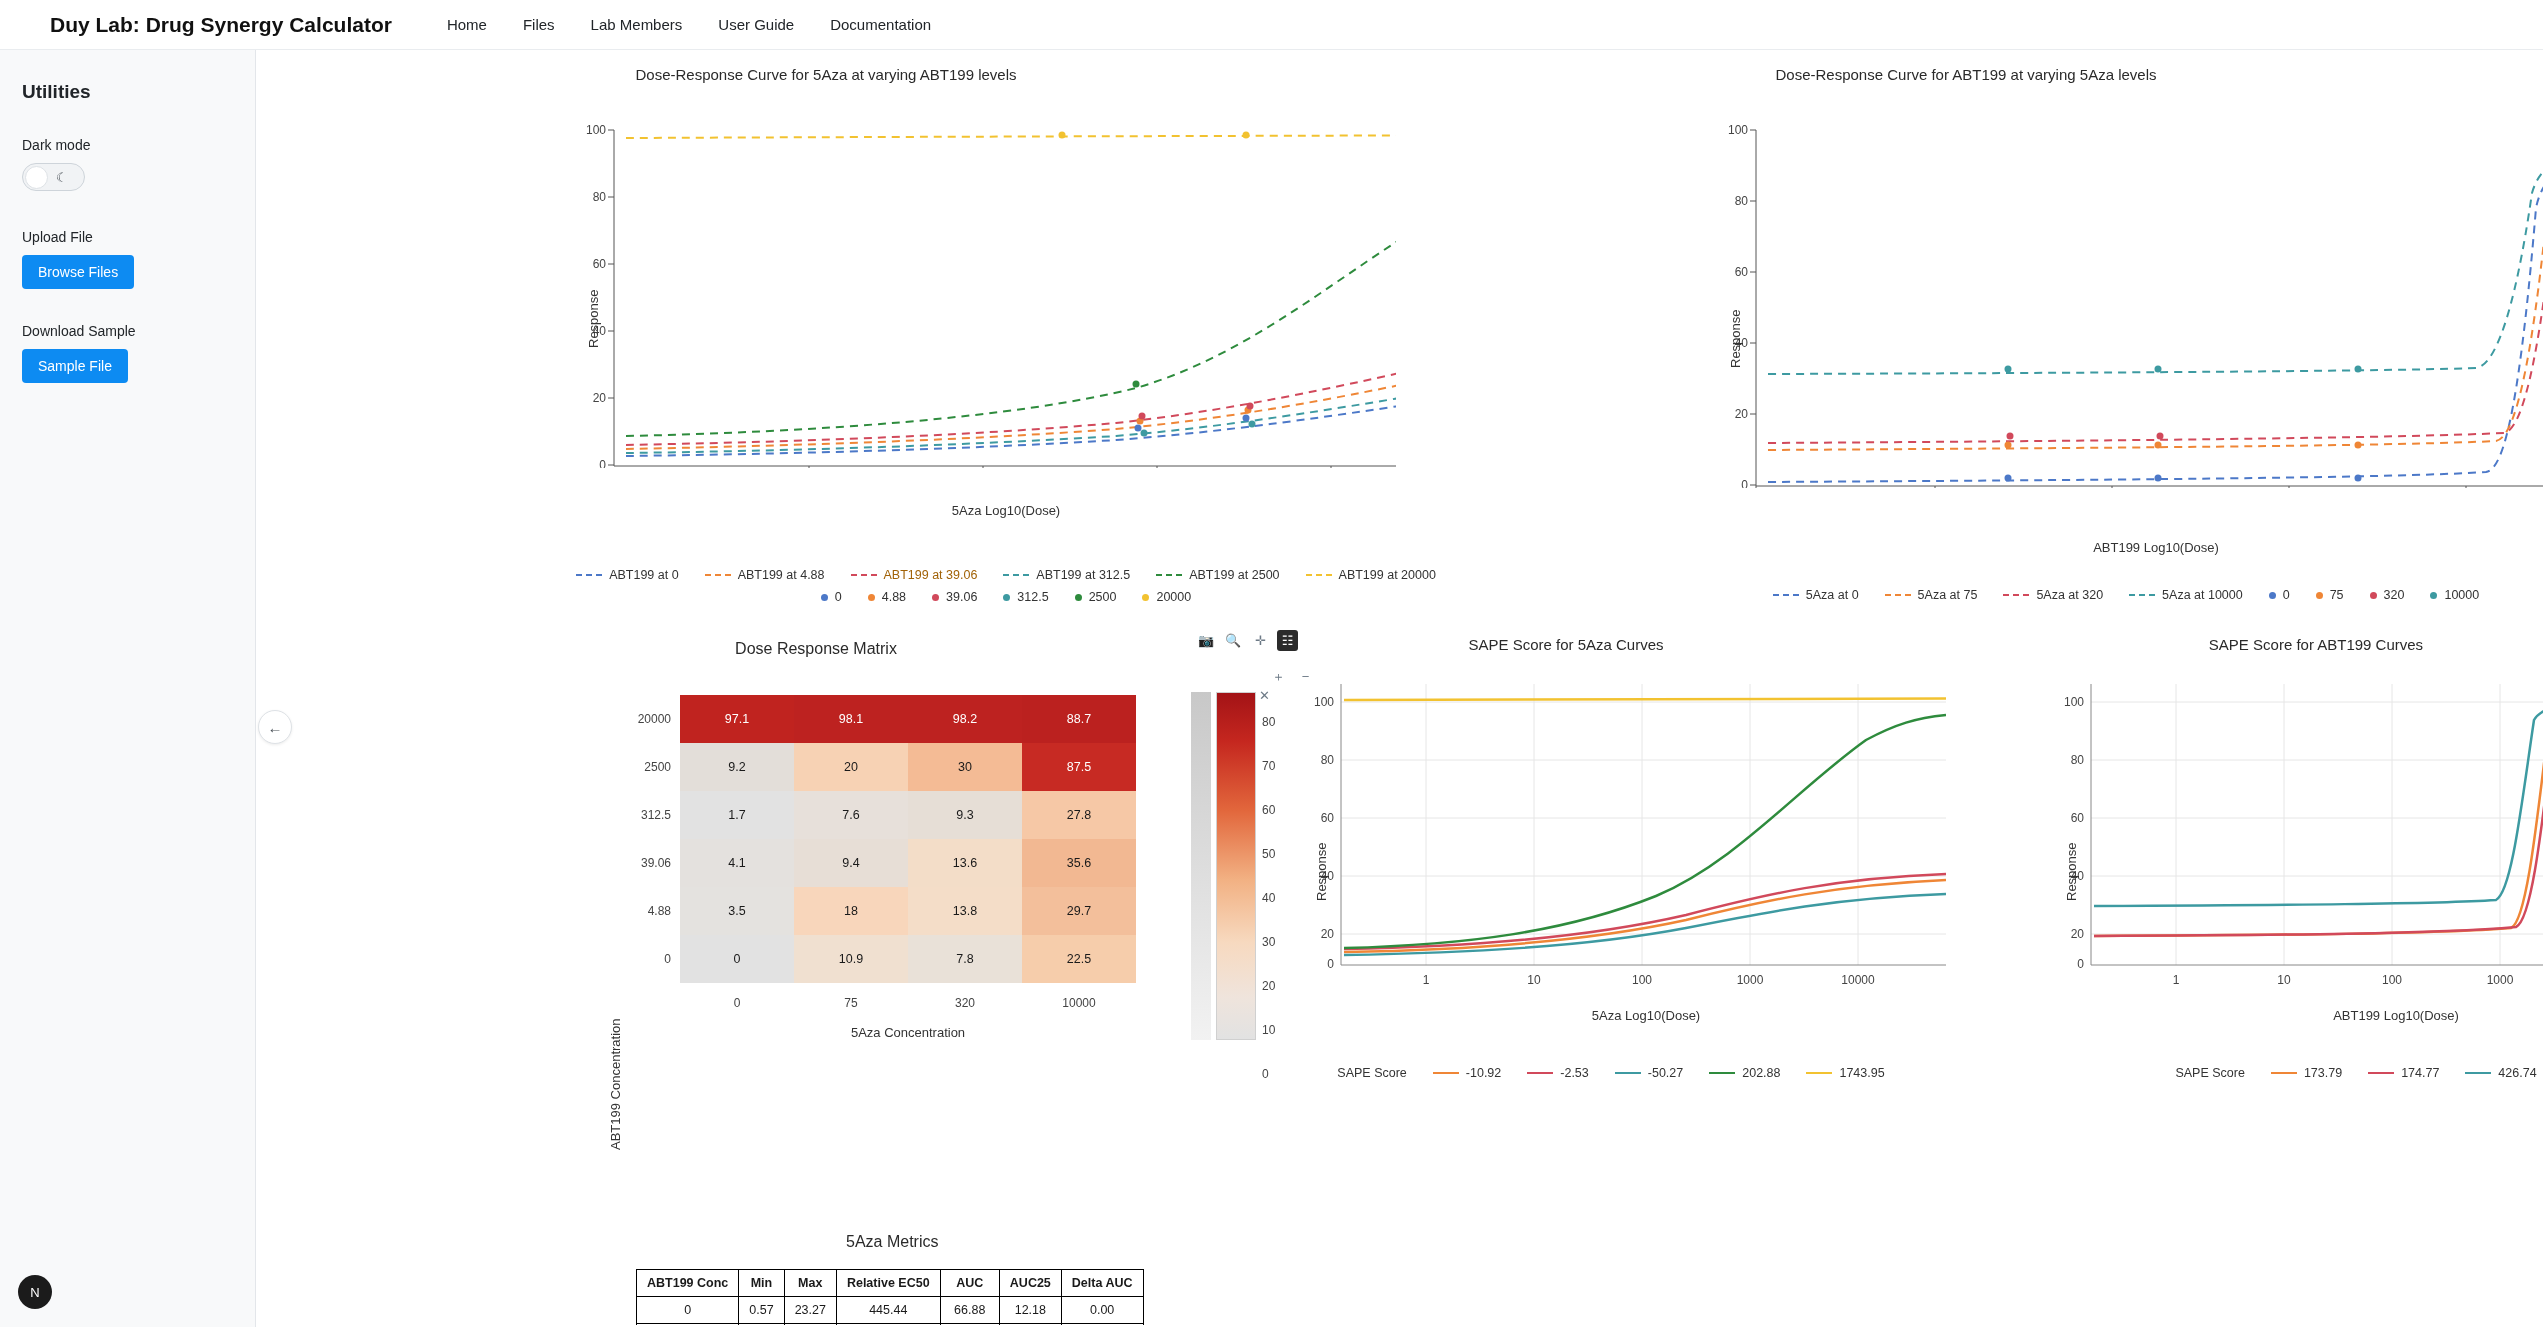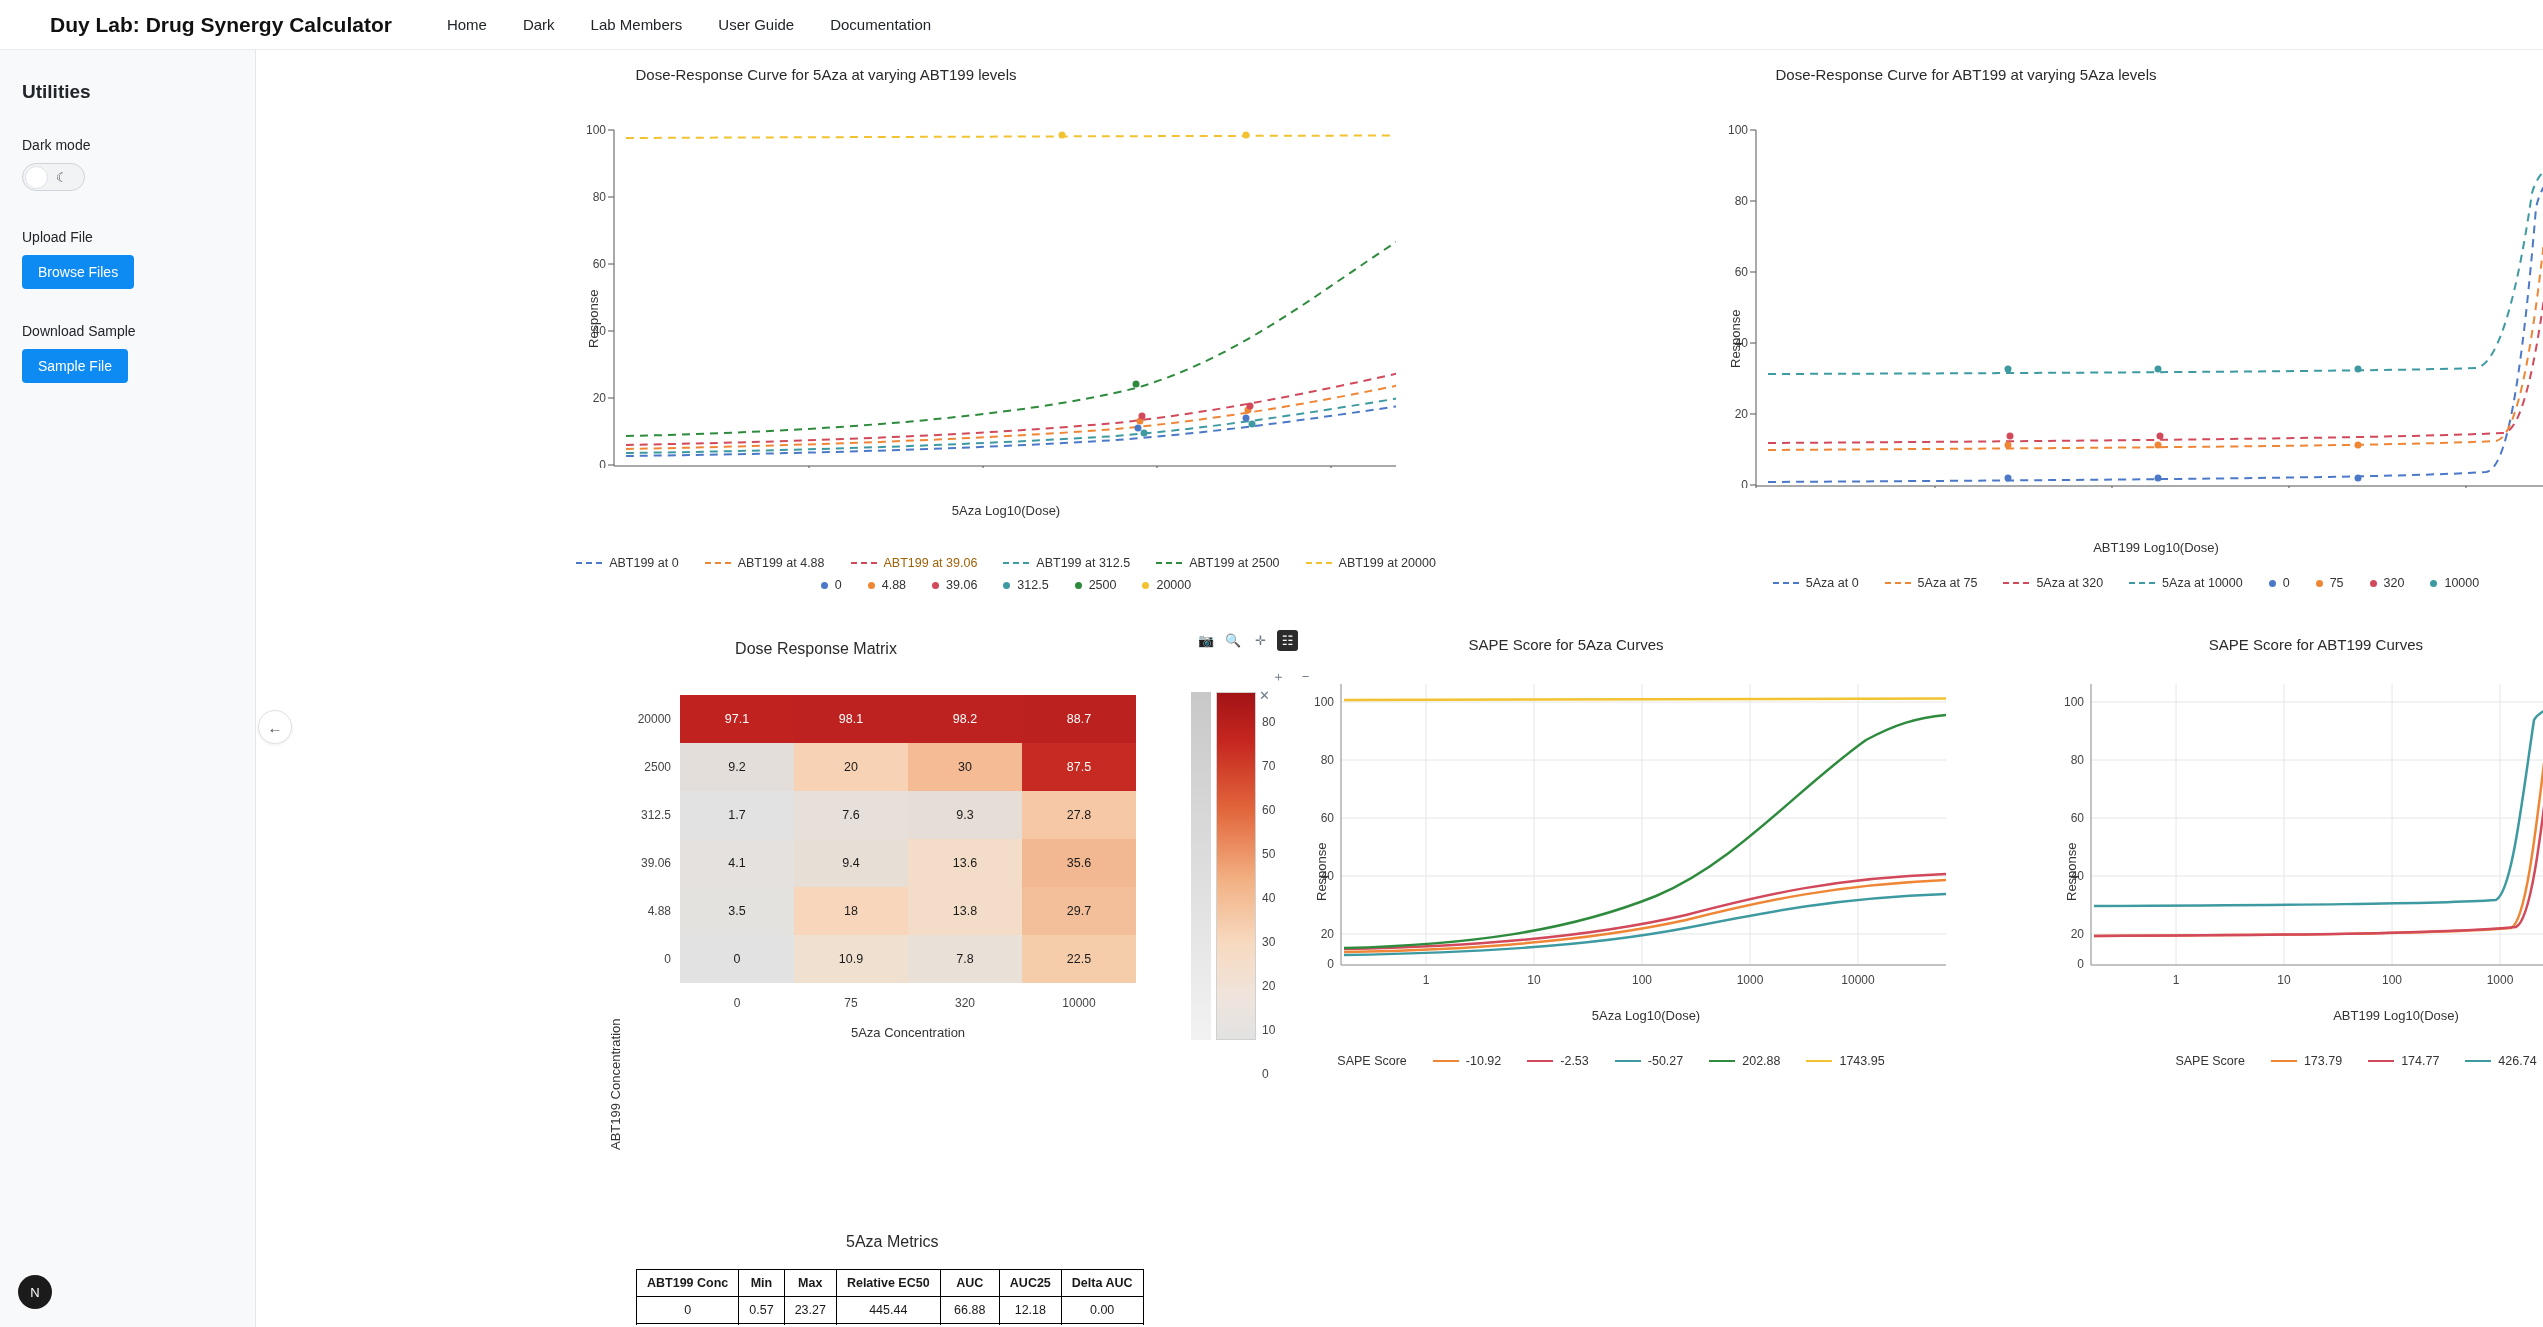--- a/index.html
+++ b/index.html
@@ -143,21 +143,21 @@
     font-size: 13px;
     color: #333;
     transform: rotate(-90deg);
     transform-origin: left top;
     white-space: nowrap;
     position: absolute;
   }
   .legend {
     display: flex; flex-wrap: wrap; justify-content: center;
     gap: 2px 26px;
-    font-size: 12.5px; color: #333;
+    font-size: 12.5px; color: #333; margin-top: 12px;
   }
   .legend-item { display:flex; align-items:center; gap:7px; white-space:nowrap; }
   .dash {
     width: 26px; height: 0;
     border-top: 2px dashed currentColor;
     display:inline-block;
   }
   .solidline {
     width: 26px; height: 0;
     border-top: 2.5px solid currentColor;
@@ -205,21 +205,21 @@
     text-align: center;
   }
   table.metrics th { font-weight: bold; }
 </style>
 </head>
 <body>
 
 <div id="navbar">
   <div id="brand">Duy Lab: Drug Synergy Calculator</div>
   <a class="nav-link">Home</a>
-  <a class="nav-link">Dark</a>
+  <a class="nav-link">Files</a>
   <a class="nav-link">Lab Members</a>
   <a class="nav-link">User Guide</a>
   <a class="nav-link">Documentation</a>
 </div>
 
 <div id="sidebar">
   <h2>Utilities</h2>
 
   <div class="side-label">Dark mode</div>
   <div class="toggle-wrap">

